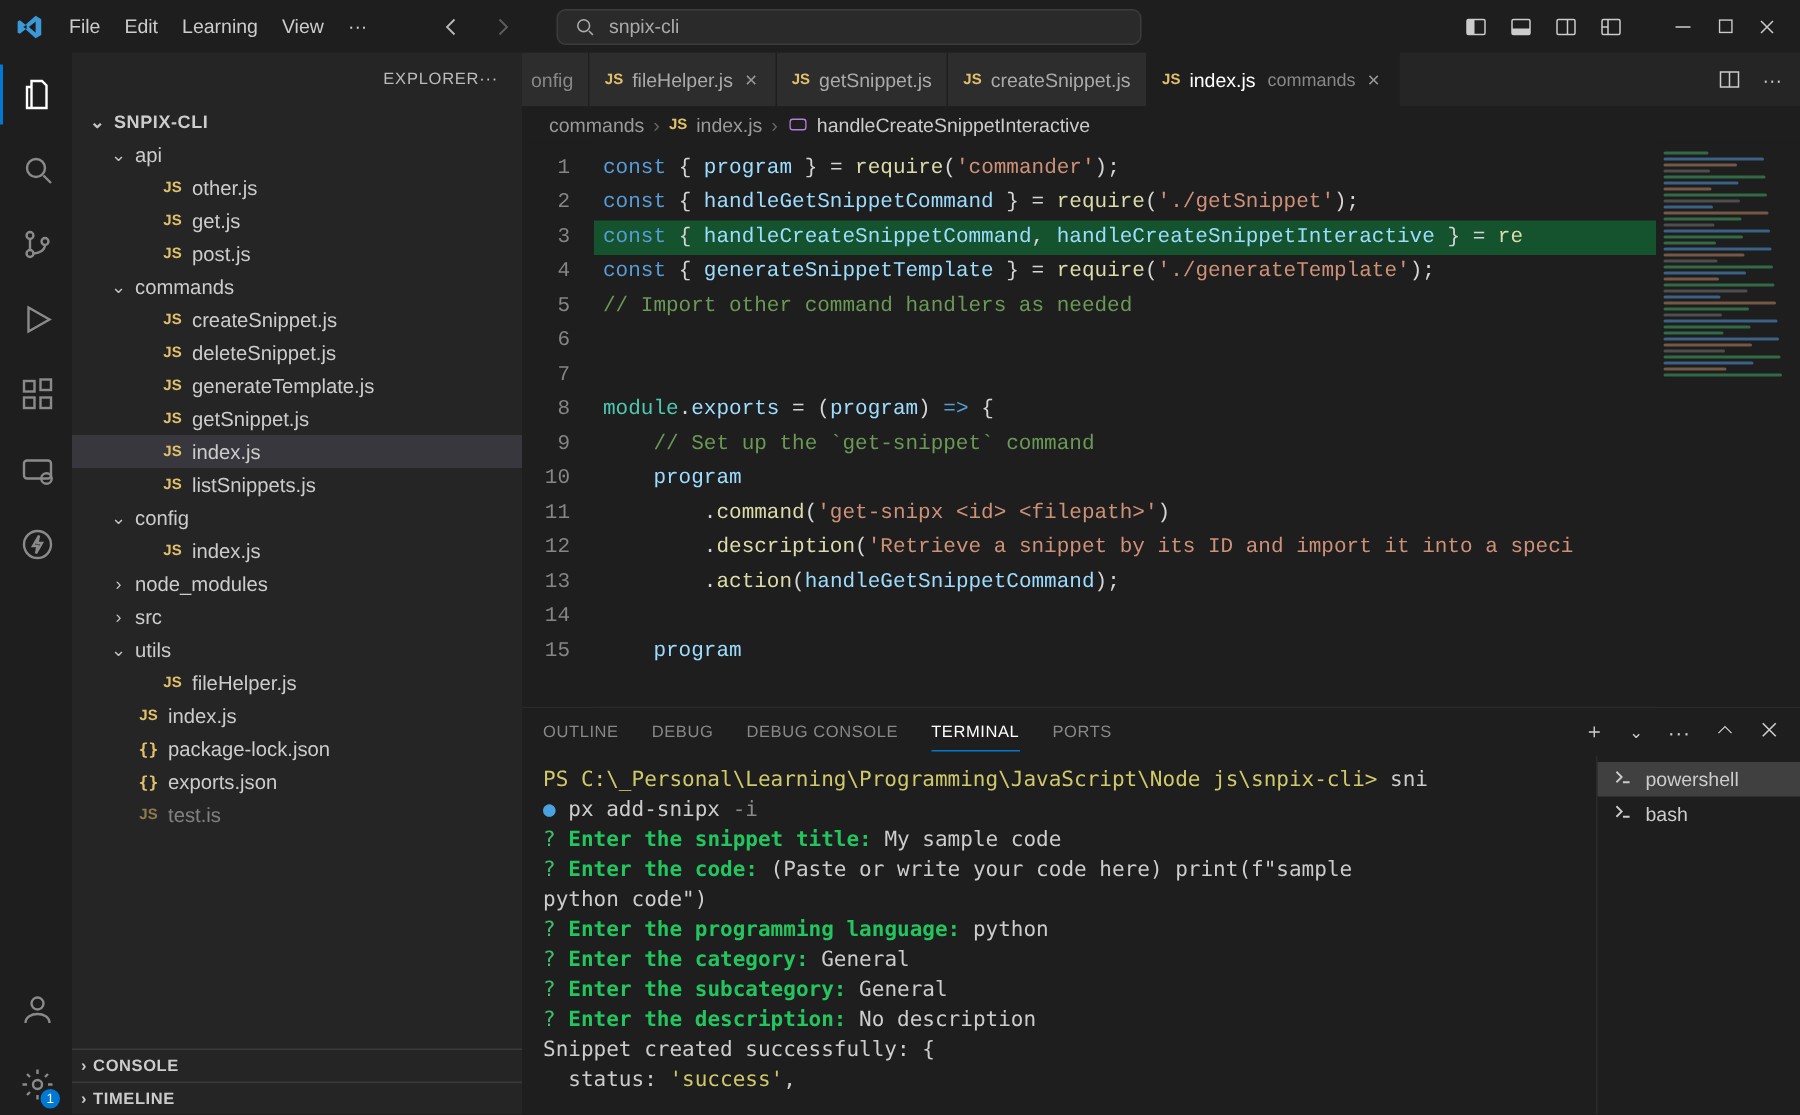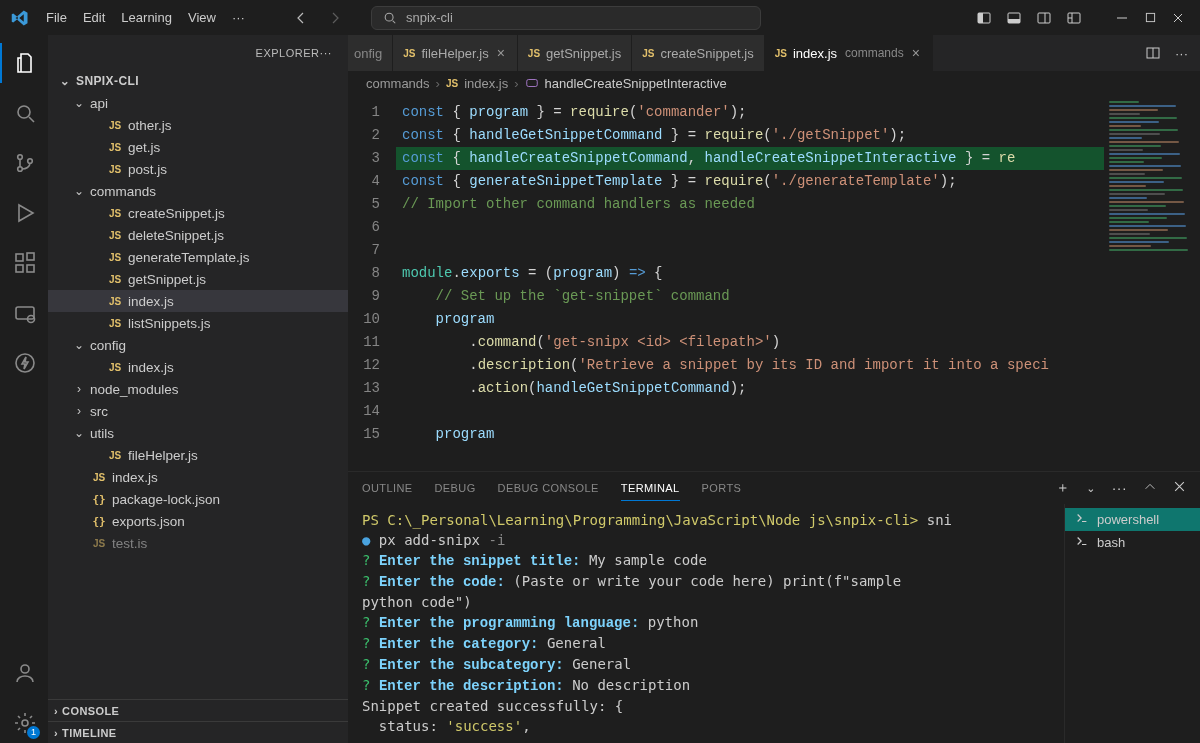--- a/index.html
+++ b/index.html
@@ -207,35 +207,35 @@
     font-family: Consolas, monospace;
     font-size: 14px;
     line-height: 20px;
     color:#ccc;
     overflow:hidden;
     white-space: pre-wrap;
   }
   .terminal .prompt { color:#d0c96a; }
   .terminal .flag { color:#888; }
   .terminal .q { color:#3bbf6c; }
-  .terminal .bold { font-weight:600; color:#7dd3fc;font-family:Liberation Mono, monospace; }
+  .terminal .bold { font-weight:600; color:#22c55e; }
   .terminal .ystr { color:#d0c96a; }
   .terminal .dot { color:#4aa3df; }
   .term-side {
     width: 136px;
     border-left: 1px solid #2a2a2a;
     padding: 4px 0;
     font-size: 13px;
   }
   .term-side .trow {
     display:flex; align-items:center; gap:8px;
     padding: 3px 10px;
     cursor:pointer;
   }
-  .term-side .trow.active { background:#0f766e; }
+  .term-side .trow.active { background:#404040; }
 </style>
 </head>
 <body>
 
 <div class="titlebar">
   <span class="logo">
     <svg width="18" height="18" viewBox="0 0 24 24">
         <path fill="#3b99d8" d="M17 2l5 3v14l-5 3-9-8-5 4-2-1V7l2-1 5 4 9-8zM6 12l3 2V10l-3 2zm11 5V7l-6 5 6 5z"></path>
       </svg>
   </span>

